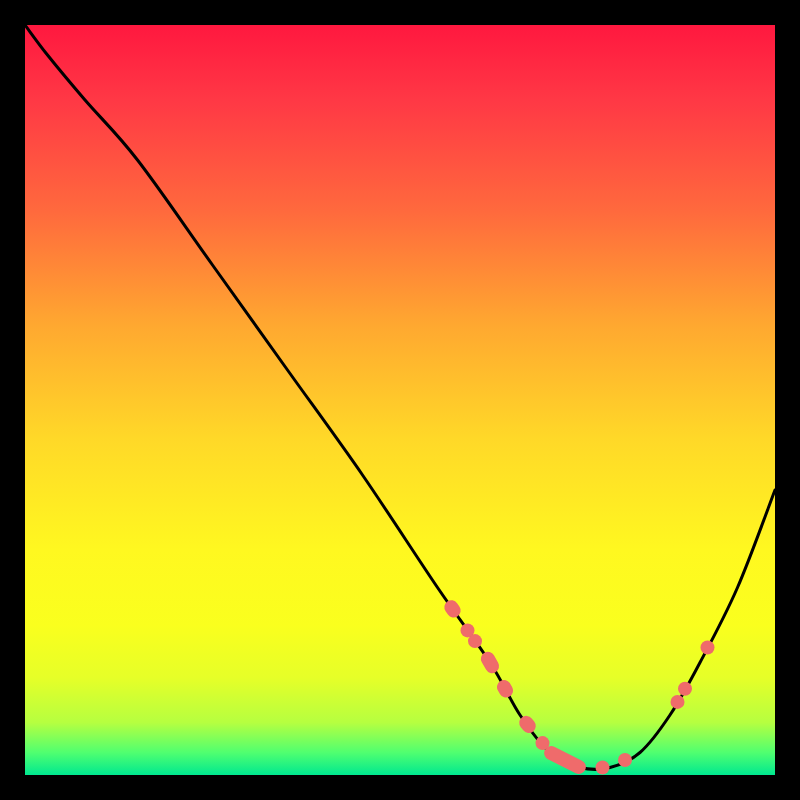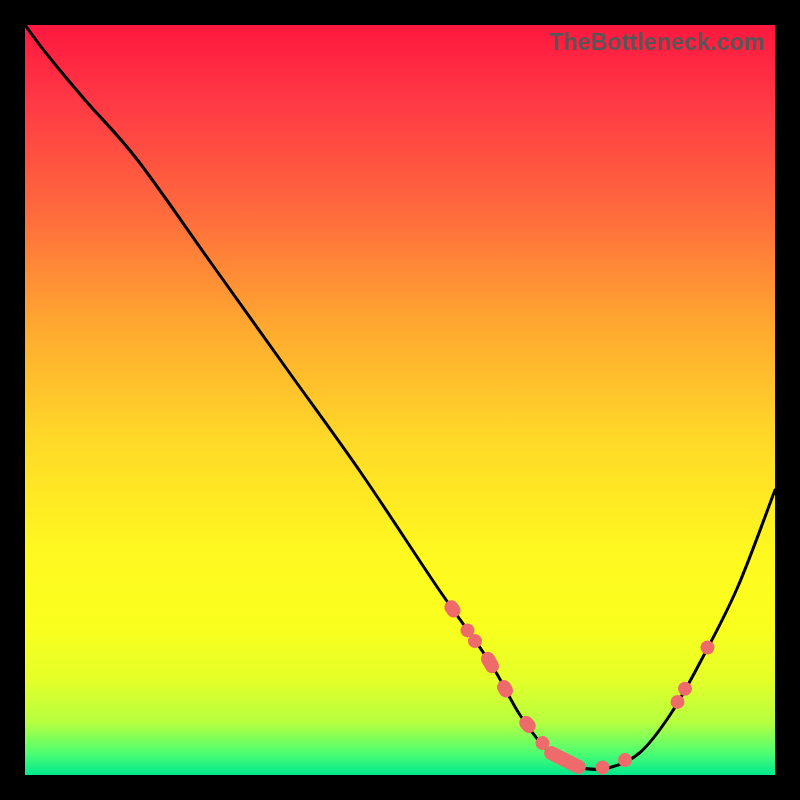--- a/index.html
+++ b/index.html
@@ -61,21 +61,20 @@
   }
   .pill {
     fill: #ef6b6b;
     stroke: none;
   }
 </style>
 </head>
 <body>
 
 <div class="frame">
-  <div class="watermark">TheBottleneck.com</div>
   <svg class="overlay" viewBox="0 0 750 750">
     <g id="curve-group">
         <path d="M 0.0 0.0 C 3.8 5.0, 12.5 17.5, 22.5 30.0 C 32.5 42.5, 45.0 57.5, 60.0 75.0 C 75.0 92.5, 91.3 107.5, 112.5 135.0 C 133.8 162.5, 162.5 205.0, 187.5 240.0 C 212.5 275.0, 237.5 310.0, 262.5 345.0 C 287.5 380.0, 312.5 413.8, 337.5 450.0 C 362.5 486.3, 391.3 531.3, 412.5 562.5 C 433.8 593.8, 451.3 616.3, 465.0 637.5 C 478.8 658.8, 485.0 675.0, 495.0 690.0 C 505.0 705.0, 515.0 718.8, 525.0 727.5 C 535.0 736.3, 545.0 740.0, 555.0 742.5 C 565.0 745.0, 575.0 745.0, 585.0 742.5 C 595.0 740.0, 605.0 736.3, 615.0 727.5 C 625.0 718.8, 635.0 705.0, 645.0 690.0 C 655.0 675.0, 663.8 658.8, 675.0 637.5 C 686.3 616.3, 700.0 591.3, 712.5 562.5 C 725.0 533.8, 743.8 481.3, 750.0 465.0" class="curve"></path>
       </g>
     <g id="marker-group">
         <rect x="-9.0" y="-7.0" width="18.0" height="14.0" rx="7.0" ry="7.0" class="pill" transform="translate(427.5,583.9) rotate(55.0)"></rect>
         <circle cx="442.5" cy="605.4" r="7" class="marker"></circle>
         <circle cx="450.0" cy="616.1" r="7" class="marker"></circle>
         <rect x="-11.3" y="-7.0" width="22.5" height="14.0" rx="7.0" ry="7.0" class="pill" transform="translate(465.0,637.5) rotate(60.3)"></rect>
         <rect x="-9.0" y="-7.0" width="18.0" height="14.0" rx="7.0" ry="7.0" class="pill" transform="translate(480.0,663.8) rotate(60.3)"></rect>

